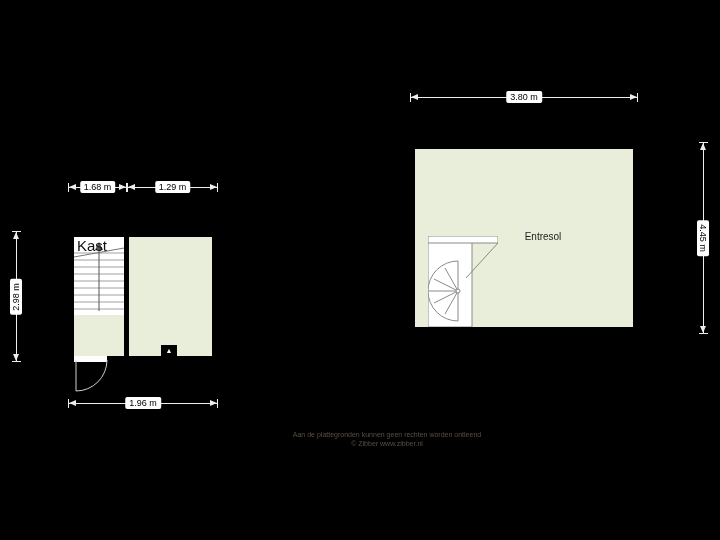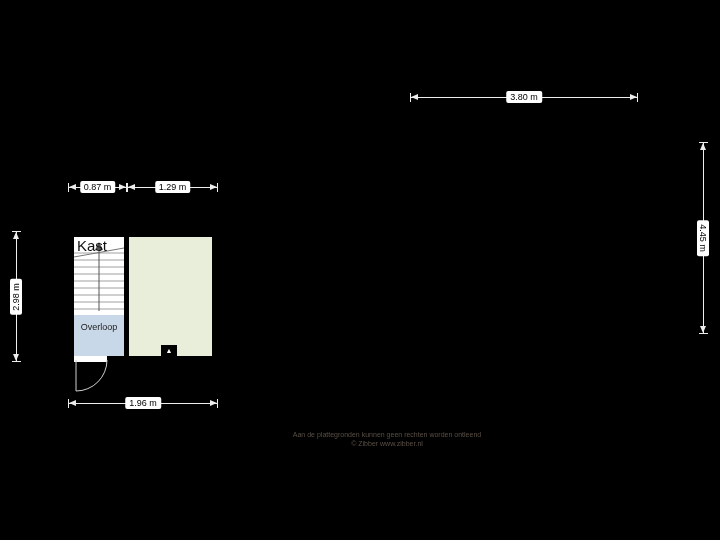--- a/index.html
+++ b/index.html
@@ -94,43 +94,55 @@
         <line x1="0" y1="51" x2="50" y2="51" stroke="#a0a0a0" stroke-width="1"></line>
         <line x1="0" y1="58" x2="50" y2="58" stroke="#a0a0a0" stroke-width="1"></line>
         <line x1="0" y1="65" x2="50" y2="65" stroke="#a0a0a0" stroke-width="1"></line>
         <line x1="0" y1="72" x2="50" y2="72" stroke="#a0a0a0" stroke-width="1"></line>
         <line x1="0" y1="20" x2="50" y2="11" stroke="#777777" stroke-width="1"></line>
         <line x1="25" y1="74" x2="25" y2="12" stroke="#555555" stroke-width="1"></line>
         <polygon points="25,5 21,13 29,13" fill="#555555"></polygon>
       </svg>
     </div>
     <span id="kast-label">Kast</span>
-    <div id="overloop-area">
-      <span>Overloop</span>
-    </div>
     <div id="divider-wall"></div>
     <div id="flue">
       <span>▲</span>
     </div>
   </div>
 
   <div id="door-gap"></div>
   <svg id="door-arc" width="46" height="36" viewBox="0 0 46 36">
     <line x1="8" y1="0" x2="8" y2="31" stroke="#cfcfcf" stroke-width="1"></line>
     <path d="M39,0 A31,31 0 0 1 8,31" fill="none" stroke="#cfcfcf" stroke-width="1"></path>
   </svg>
 
+  <div class="plan" id="plan-right">
+    <div id="entresol-label">Entresol</div>
+    <svg id="spiral-stairs" width="70" height="91" viewBox="0 0 70 91">
+      <rect x="0" y="0" width="44" height="91" fill="#ffffff" stroke="#8a8a8a" stroke-width="1"></rect>
+      <rect x="0" y="0" width="70" height="7" fill="#ffffff" stroke="#8a8a8a" stroke-width="1"></rect>
+      <line x1="70" y1="7" x2="38" y2="42" stroke="#8a8a8a" stroke-width="1"></line>
+      <path d="M30,55 L30,85 A30,30 0 0 1 0,55 A30,30 0 0 1 30,25 Z" fill="#ffffff" stroke="#8a8a8a" stroke-width="1"></path>
+      <line x1="30" y1="55" x2="17" y2="78" stroke="#8a8a8a" stroke-width="1"></line>
+      <line x1="30" y1="55" x2="6" y2="67" stroke="#8a8a8a" stroke-width="1"></line>
+      <line x1="30" y1="55" x2="0" y2="55" stroke="#8a8a8a" stroke-width="1"></line>
+      <line x1="30" y1="55" x2="6" y2="43" stroke="#8a8a8a" stroke-width="1"></line>
+      <line x1="30" y1="55" x2="17" y2="32" stroke="#8a8a8a" stroke-width="1"></line>
+      <circle cx="30" cy="55" r="2" fill="#ffffff" stroke="#8a8a8a" stroke-width="1"></circle>
+    </svg>
+  </div>
 
   <div class="dim dim-h" style="left:68px; top:187px; width:59px">
     <div class="dim-line"></div>
     <div class="dim-tick tick-start"></div>
     <div class="dim-tick tick-end"></div>
     <div class="dim-arrow arr-left"></div>
     <div class="dim-arrow arr-right"></div>
-    <span class="dim-label">0.87 m</span>
+    <span class="dim-label">1.68 m</span>
   </div>
 
   <div class="dim dim-h" style="left:127px; top:187px; width:91px">
     <div class="dim-line"></div>
     <div class="dim-tick tick-start"></div>
     <div class="dim-tick tick-end"></div>
     <div class="dim-arrow arr-left"></div>
     <div class="dim-arrow arr-right"></div>
     <span class="dim-label">1.29 m</span>
   </div>

